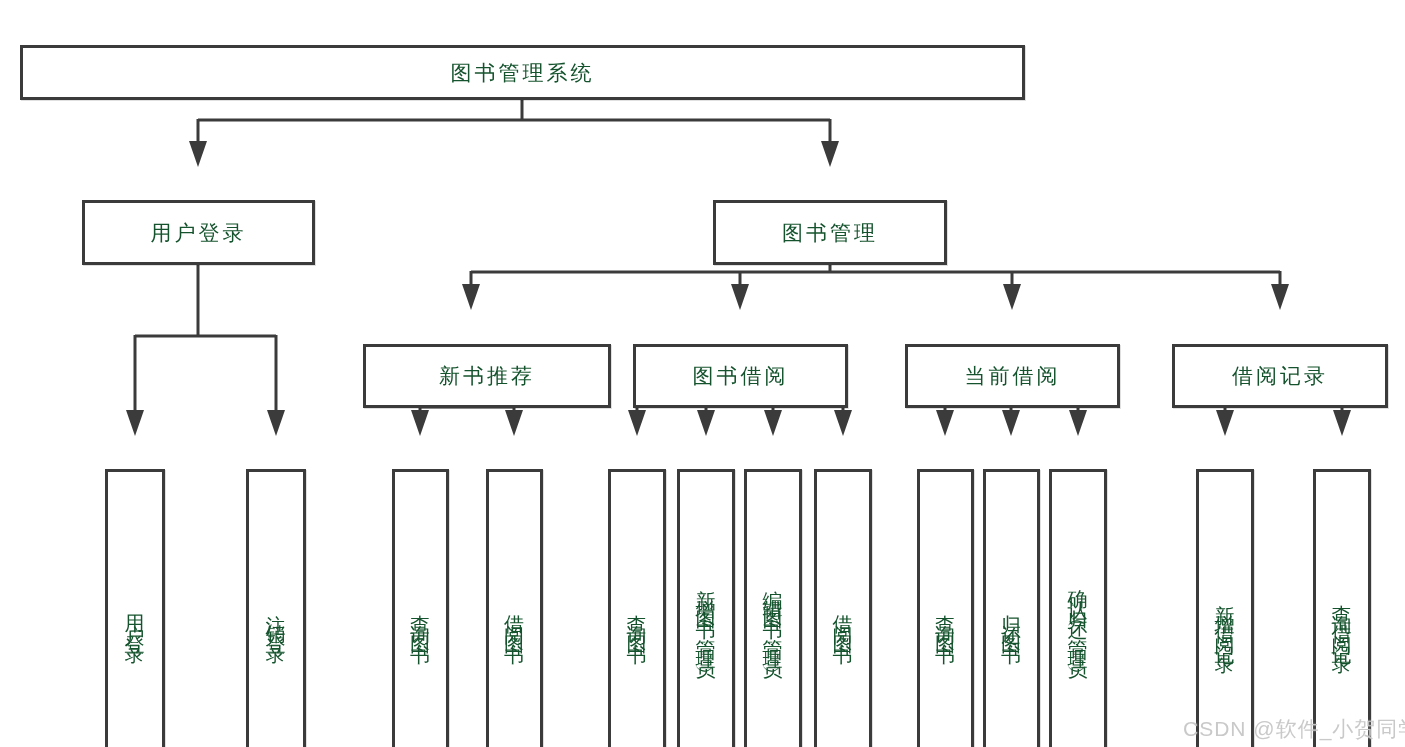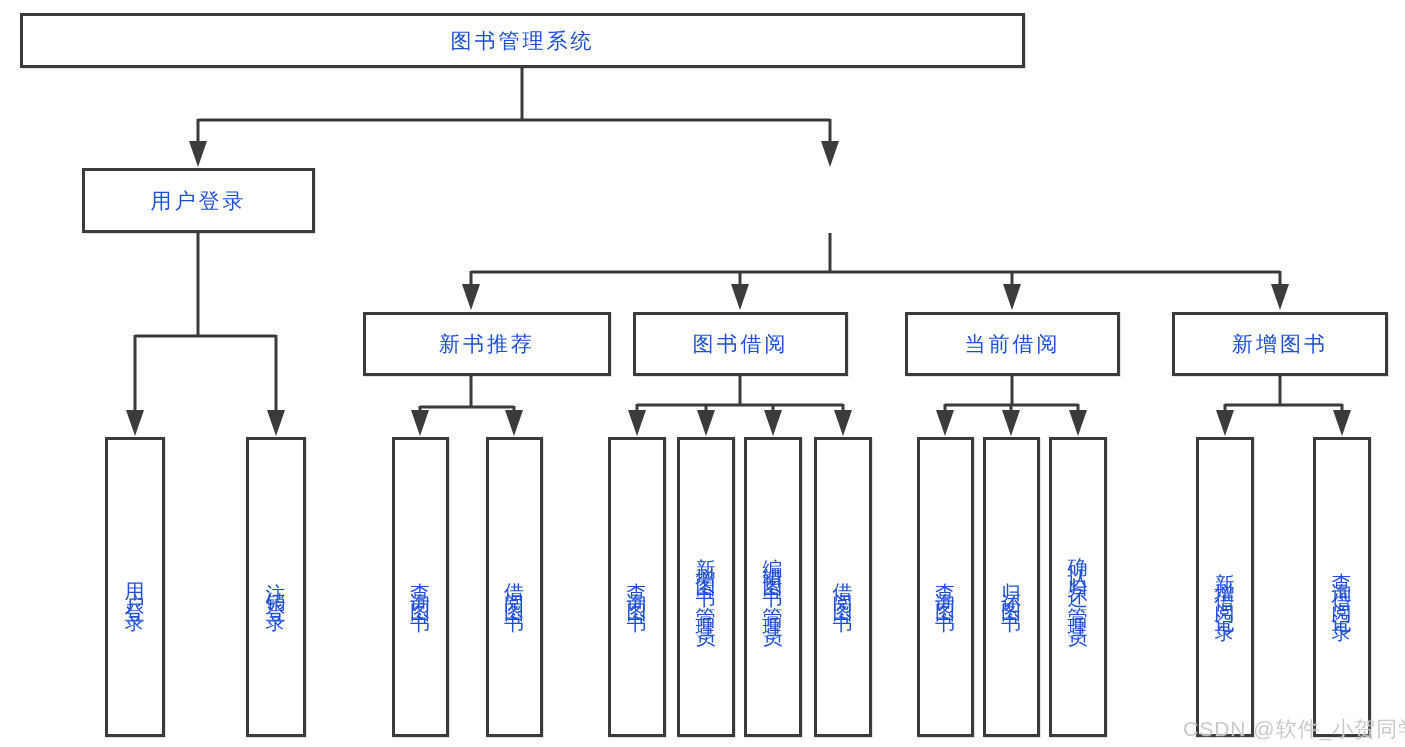--- a/index.html
+++ b/index.html
@@ -10,25 +10,26 @@
     font-family:"Liberation Sans", sans-serif;
     overflow:hidden;
   }
   #wires{position:absolute;left:0;top:0;width:1405px;height:747px;}
   .node{
     position:absolute;
     box-sizing:border-box;
     background:#ffffff;
     border:3px solid #3b3b3b;
     display:flex;align-items:center;justify-content:center;
-    color:#1d4ed8;
+    color:#14532d;
     font-size:21px;
     letter-spacing:3px;
     text-align:left;
     box-shadow:1px 1px 0 rgba(0,0,0,0.12);
+    margin-top:32px;
   }
   .vnode{font-size:20px;letter-spacing:0;}
   .vnode span{
     writing-mode:vertical-rl;
     text-orientation:mixed;
     letter-spacing:10px;
     line-height:1;
     white-space:nowrap;
   }
   #watermark{
@@ -120,32 +121,35 @@
     </g>
   </svg>
 
   <div class="node" style="left:20px;top:13px;width:1005px;height:55px;">
     <span>图书管理系统</span>
   </div>
 
   <div class="node" style="left:82px;top:168px;width:233px;height:65px;">
     <span>用户登录</span>
   </div>
+  <div class="node" style="left:713px;top:168px;width:234px;height:65px;">
+    <span>图书管理</span>
+  </div>
 
   <div class="node" style="left:363px;top:312px;width:248px;height:64px;">
     <span>新书推荐</span>
   </div>
   <div class="node" style="left:633px;top:312px;width:215px;height:64px;">
     <span>图书借阅</span>
   </div>
   <div class="node" style="left:905px;top:312px;width:215px;height:64px;">
     <span>当前借阅</span>
   </div>
   <div class="node" style="left:1172px;top:312px;width:216px;height:64px;">
-    <span>新增图书</span>
+    <span>借阅记录</span>
   </div>
 
   <div class="node vnode" style="left:105px;top:437px;width:60px;height:300px;">
     <span>用户登录</span>
   </div>
   <div class="node vnode" style="left:246px;top:437px;width:60px;height:300px;">
     <span>注销登录</span>
   </div>
 
   <div class="node vnode" style="left:392px;top:437px;width:57px;height:300px;">

